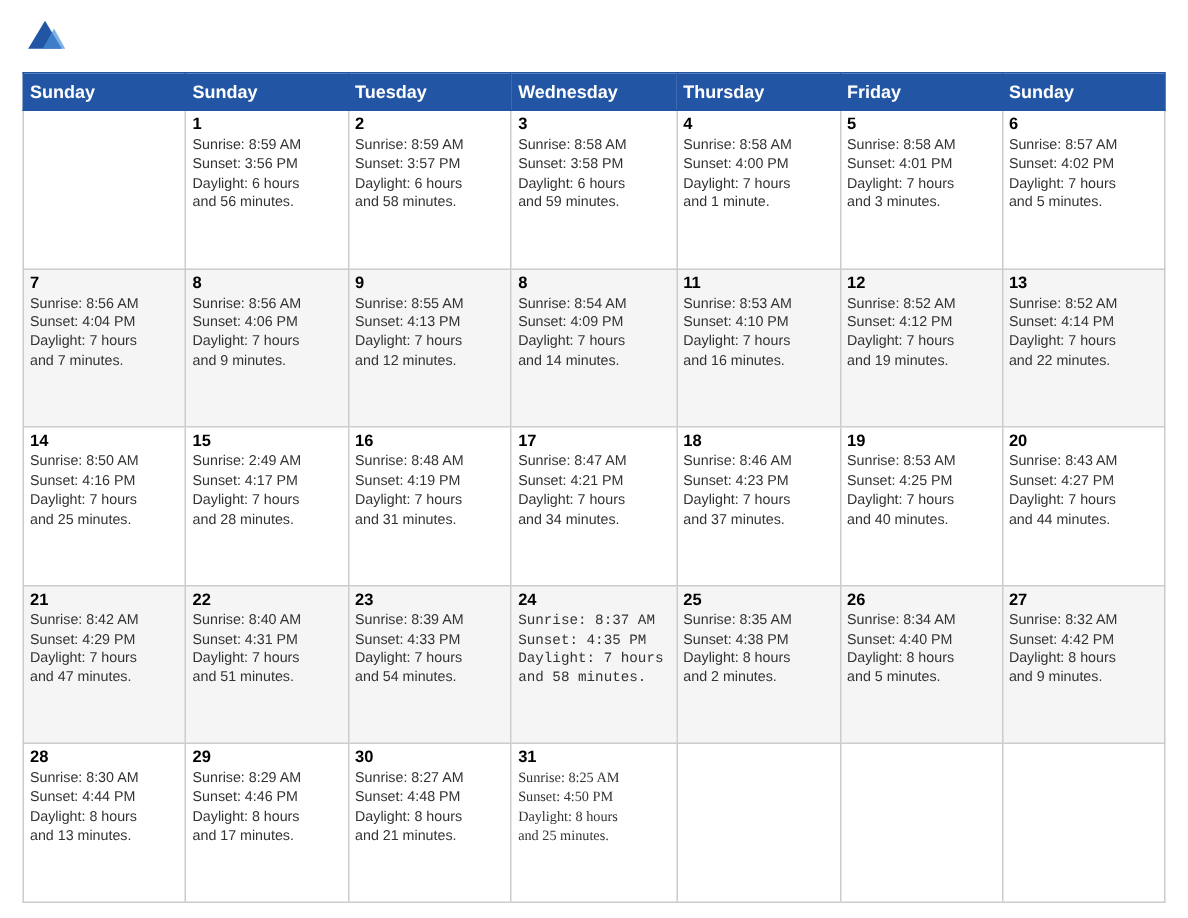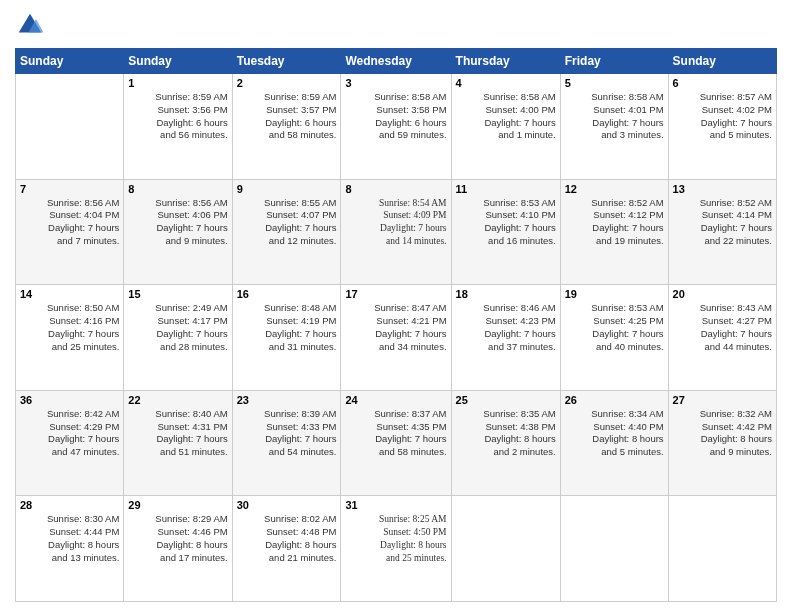--- a/index.html
+++ b/index.html
@@ -84,21 +84,20 @@
     .cell-date {
       font-weight: bold;
       font-size: 11px;
       margin-bottom: 2px;
       display: block;
     }
     .cell-info {
       font-size: 9.5px;
       color: #333;
       line-height: 1.35;
-      text-align: right;
     }
     .row-shaded td {
       background-color: #f5f5f5;
     }
     .row-white td {
       background-color: #ffffff;
     }
     td.empty {
       background-color: #fff;
     }
@@ -193,27 +192,27 @@
           <td>
             <span class="cell-date">8</span>
             <div class="cell-info" style="white-space: pre-line;">Sunrise: 8:56 AM
 Sunset: 4:06 PM
 Daylight: 7 hours
 and 9 minutes.</div>
           </td>
           <td>
             <span class="cell-date">9</span>
             <div class="cell-info" style="white-space: pre-line;">Sunrise: 8:55 AM
-Sunset: 4:07 PM
+Sunset: 4:13 PM
 Daylight: 7 hours
 and 12 minutes.</div>
           </td>
           <td>
             <span class="cell-date">8</span>
-            <div class="cell-info" style="white-space: pre-line; font-family: Liberation Serif, serif;">Sunrise: 8:54 AM
+            <div class="cell-info" style="white-space: pre-line;">Sunrise: 8:54 AM
 Sunset: 4:09 PM
 Daylight: 7 hours
 and 14 minutes.</div>
           </td>
           <td>
             <span class="cell-date">11</span>
             <div class="cell-info" style="white-space: pre-line;">Sunrise: 8:53 AM
 Sunset: 4:10 PM
 Daylight: 7 hours
 and 16 minutes.</div>
@@ -279,21 +278,21 @@
           <td>
             <span class="cell-date">20</span>
             <div class="cell-info" style="white-space: pre-line;">Sunrise: 8:43 AM
 Sunset: 4:27 PM
 Daylight: 7 hours
 and 44 minutes.</div>
           </td>
         </tr>
         <tr class="row-shaded">
           <td>
-            <span class="cell-date">36</span>
+            <span class="cell-date">21</span>
             <div class="cell-info" style="white-space: pre-line;">Sunrise: 8:42 AM
 Sunset: 4:29 PM
 Daylight: 7 hours
 and 47 minutes.</div>
           </td>
           <td>
             <span class="cell-date">22</span>
             <div class="cell-info" style="white-space: pre-line;">Sunrise: 8:40 AM
 Sunset: 4:31 PM
 Daylight: 7 hours
@@ -301,21 +300,21 @@
           </td>
           <td>
             <span class="cell-date">23</span>
             <div class="cell-info" style="white-space: pre-line;">Sunrise: 8:39 AM
 Sunset: 4:33 PM
 Daylight: 7 hours
 and 54 minutes.</div>
           </td>
           <td>
             <span class="cell-date">24</span>
-            <div class="cell-info" style="white-space: pre-line;">Sunrise: 8:37 AM
+            <div class="cell-info" style="white-space: pre-line; font-family: Liberation Mono, monospace;">Sunrise: 8:37 AM
 Sunset: 4:35 PM
 Daylight: 7 hours
 and 58 minutes.</div>
           </td>
           <td>
             <span class="cell-date">25</span>
             <div class="cell-info" style="white-space: pre-line;">Sunrise: 8:35 AM
 Sunset: 4:38 PM
 Daylight: 8 hours
 and 2 minutes.</div>
@@ -345,21 +344,21 @@
           </td>
           <td>
             <span class="cell-date">29</span>
             <div class="cell-info" style="white-space: pre-line;">Sunrise: 8:29 AM
 Sunset: 4:46 PM
 Daylight: 8 hours
 and 17 minutes.</div>
           </td>
           <td>
             <span class="cell-date">30</span>
-            <div class="cell-info" style="white-space: pre-line;">Sunrise: 8:02 AM
+            <div class="cell-info" style="white-space: pre-line;">Sunrise: 8:27 AM
 Sunset: 4:48 PM
 Daylight: 8 hours
 and 21 minutes.</div>
           </td>
           <td>
             <span class="cell-date">31</span>
             <div class="cell-info" style="white-space: pre-line; font-family: Liberation Serif, serif;">Sunrise: 8:25 AM
 Sunset: 4:50 PM
 Daylight: 8 hours
 and 25 minutes.</div>

